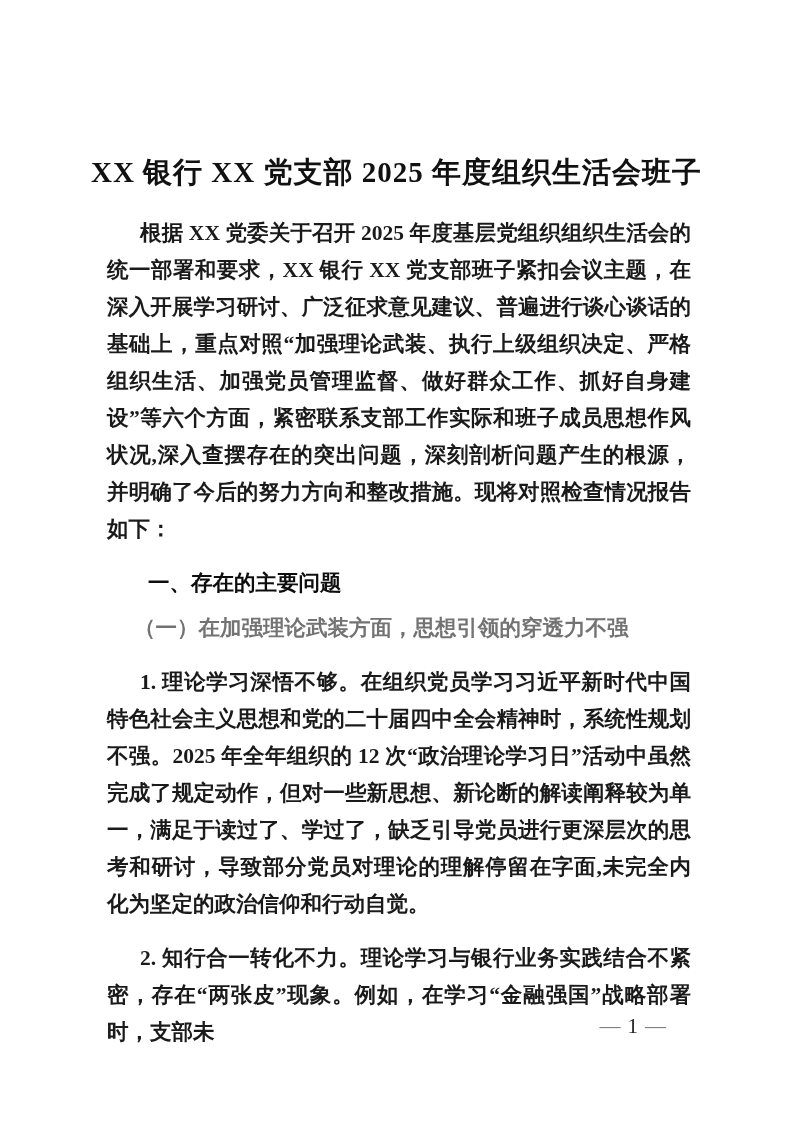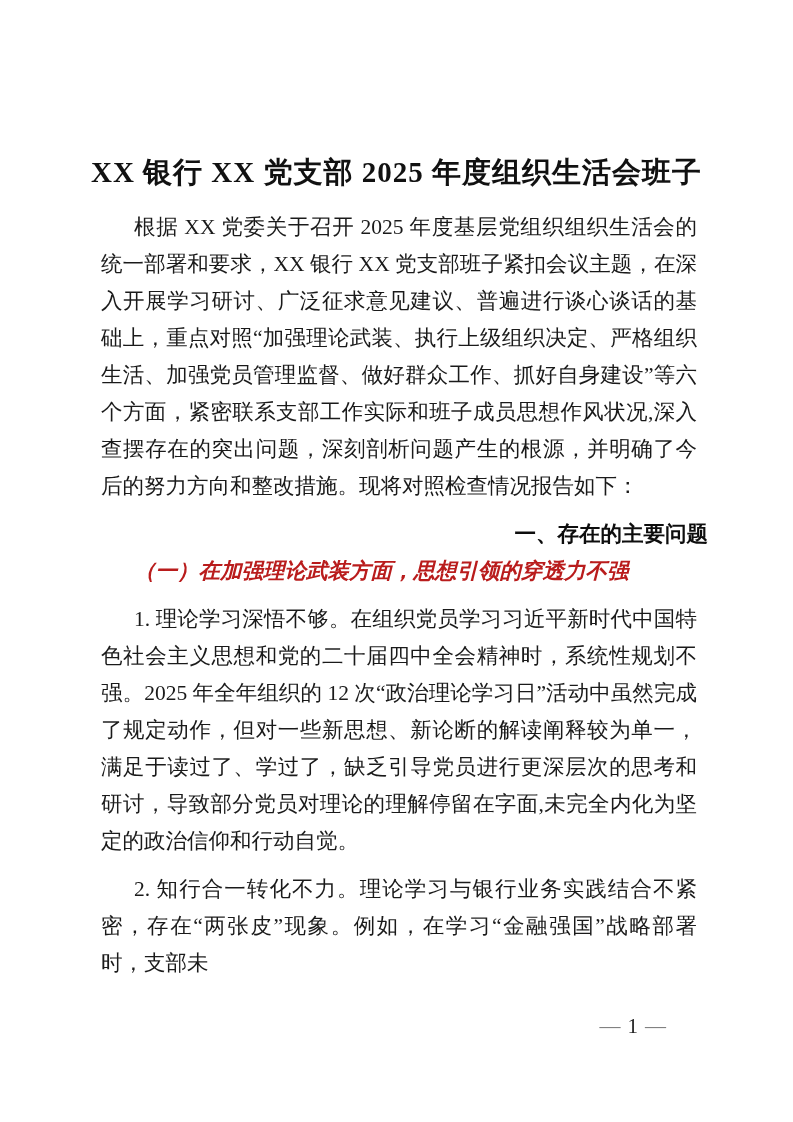--- a/index.html
+++ b/index.html
@@ -26,42 +26,42 @@
     color: #111111;
   }
   .doc-body {
     margin: 10px 85px 0 90px;
     font-size: 21.5px;
     line-height: 37px;
     text-align: justify;
     color: #1a1a1a;
   }
   .para {
-    margin: 11px;
+    margin: 17px;
     text-indent: 33px;
+    font-weight: bold;
   }
   .section-heading {
-    margin: 0;
+    margin: 8px;
     text-indent: 50px;
     font-family: "Liberation Sans", "DejaVu Sans", sans-serif;
     font-weight: bold;
     font-size: 21.5px;
     line-height: 37px;
-    text-align: right;
+    text-align: left;
     color: #0d0d0d;
   }
   .sub-heading {
     margin: 0;
     text-indent: 44px;
     font-weight: 600;
-    font-style: italic;
     font-size: 21.5px;
     line-height: 37px;
     text-align: left;
-    color: #b91c1c;
+    color: #737373;
   }
   .page-footer {
     position: absolute;
     top: 1013px;
     right: 120px;
     font-size: 21px;
     line-height: 26px;
     white-space: nowrap;
     color: #222222;
   }

